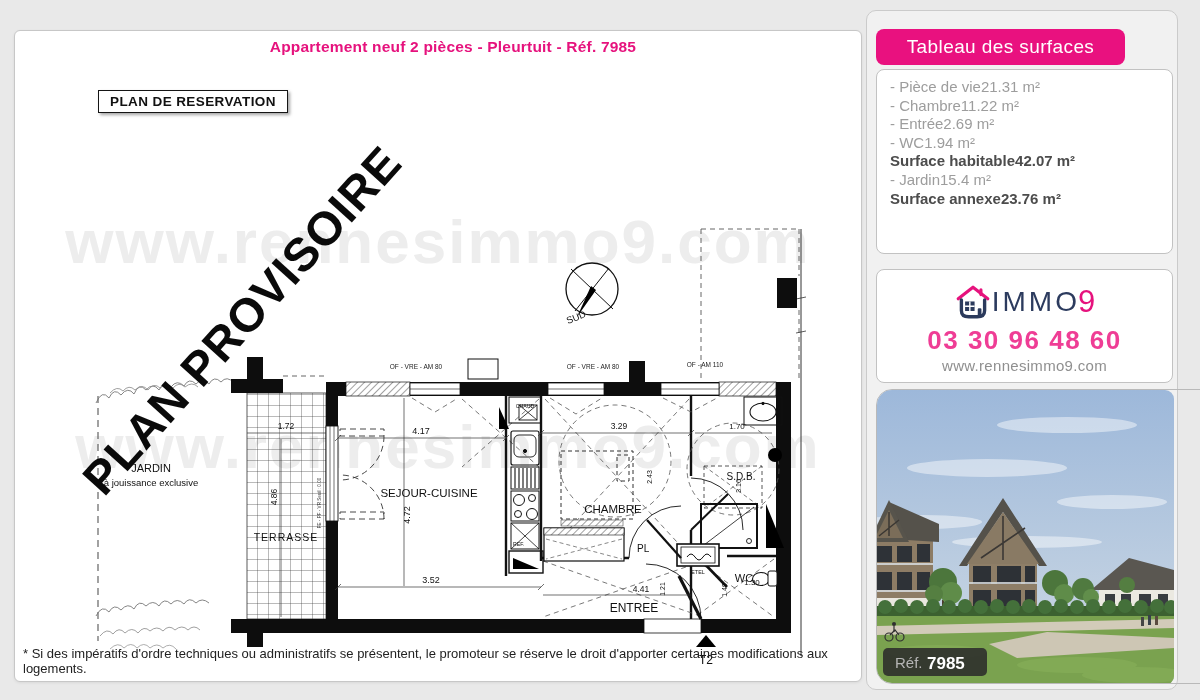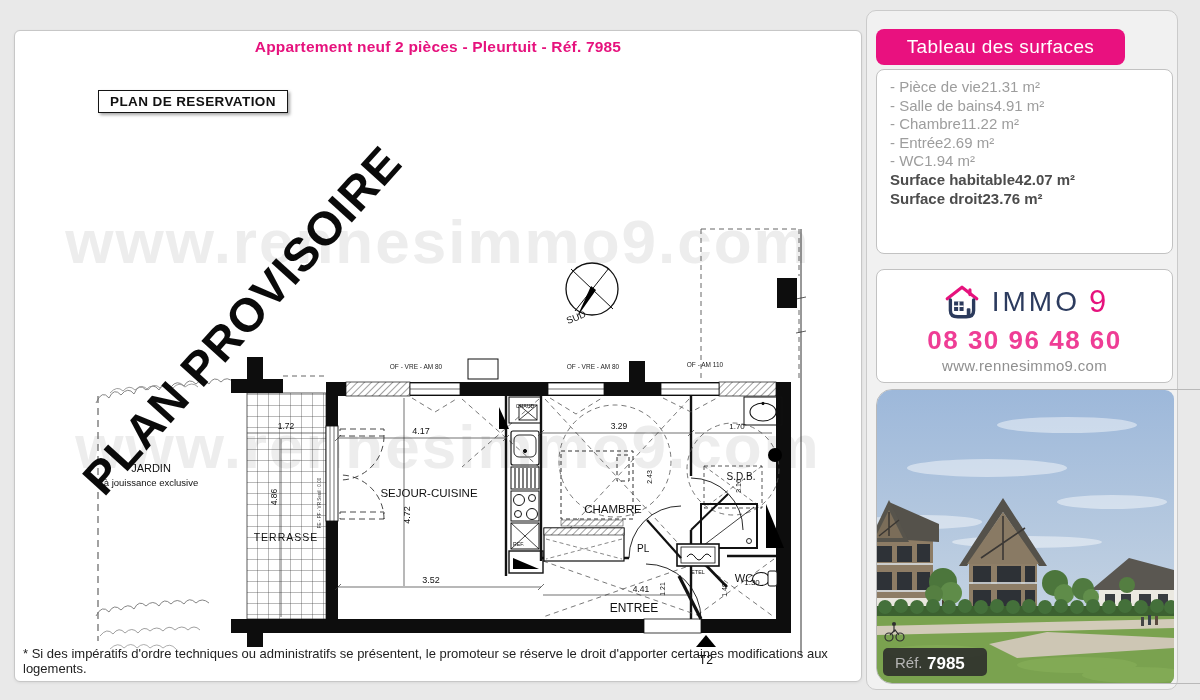--- a/index.html
+++ b/index.html
@@ -1,30 +1,30 @@
 <!DOCTYPE html>
 <html><head>
 <meta charset="utf-8">
 <style>
   html,body{margin:0;padding:0;}
   body{width:1200px;height:700px;background:#e9e9e9;font-family:"Liberation Sans",sans-serif;position:relative;overflow:hidden;}
   .main-panel{position:absolute;left:14px;top:30px;width:846px;height:650px;background:#fff;border:1px solid #c7c7c7;border-radius:6px;box-shadow:0 1px 3px rgba(0,0,0,.07);overflow:hidden;}
-  .doc-title{position:absolute;top:7px;left:0;width:100%;text-align:center;font-size:15.5px;font-weight:bold;color:#e6127d;letter-spacing:.2px;}
+  .doc-title{position:absolute;top:7px;left:0;width:100%;text-align:center;font-size:15.5px;font-weight:bold;color:#e6127d;letter-spacing:.2px;padding-left:15px;}
   .plan-reservation{position:absolute;left:83px;top:59px;padding:3px 11px;border:1px solid #151515;background:#fff;box-shadow:2px 2px 3px rgba(0,0,0,.35);font-size:13.5px;font-weight:bold;color:#111;letter-spacing:.4px;}
   .footnote{position:absolute;left:8px;bottom:5px;font-size:13px;color:#222;margin-top:16px;}
   svg.plansvg{position:absolute;left:0;top:0;}
   svg{font-family:"Liberation Sans",sans-serif;}
 
   .sidebar{position:absolute;left:866px;top:10px;width:312px;height:680px;background:#f1f1f1;border:1px solid #cbcbcb;border-radius:10px;box-sizing:border-box;}
   .card-header{position:absolute;left:9px;top:18px;width:249px;height:36px;background:#e9117f;border-radius:8px;color:#fff;font-size:19px;text-align:center;line-height:36px;letter-spacing:.4px;box-sizing:border-box;}
   .card-table{position:absolute;left:9px;top:58px;width:297px;height:185px;background:#fff;border:1px solid #c2c2c2;border-radius:8px;box-sizing:border-box;padding:8px 13px;}
   .srow{display:flex;justify-content:flex-start;font-size:15px;line-height:18.6px;color:#9d9d9d;}
   .srow.bold{font-weight:bold;color:#4c4c4c;}
   .card-agency{position:absolute;left:9px;top:258px;width:297px;height:114px;background:#fff;border:1px solid #c2c2c2;border-radius:8px;box-sizing:border-box;text-align:center;}
-  .logo-row{margin-top:13px;display:flex;align-items:center;justify-content:center;gap:11px;}
+  .logo-row{margin-top:13px;display:flex;align-items:center;justify-content:center;gap:0;}
   .brand-immo{font-size:28px;color:#2c3b5e;letter-spacing:3px;font-weight:400;}
   .brand-9{font-size:31px;color:#e6127d;font-weight:400;margin-left:-2px;}
   .agency-phone{margin-top:4px;font-size:26px;font-weight:800;color:#ef3d95;letter-spacing:1.5px;}
   .agency-site{margin-top:1px;font-size:15px;color:#8f8f8f;letter-spacing:.3px;}
   .card-photo{position:absolute;left:9px;top:378px;width:340px;height:295px;border-radius:16px;overflow:hidden;border:1px solid #b9b9b9;box-sizing:border-box;}
 </style>
 </head>
 <body>
 
 <div class="main-panel">
@@ -264,59 +264,59 @@
 <div class="sidebar">
 
   <div class="card-header">Tableau des surfaces</div>
 
   <div class="card-table">
     <div class="srow">
         <span>- Pièce de vie</span>
         <span>21.31 m²</span>
       </div>
     <div class="srow">
-        <span>- Salle de bains</span>
-        <span>4.91 m²</span>
-      </div>
-    <div class="srow">
         <span>- Chambre</span>
         <span>11.22 m²</span>
       </div>
     <div class="srow">
         <span>- Entrée</span>
         <span>2.69 m²</span>
       </div>
     <div class="srow">
         <span>- WC</span>
         <span>1.94 m²</span>
       </div>
     <div class="srow bold">
         <span>Surface habitable</span>
         <span>42.07 m²</span>
       </div>
+    <div class="srow">
+        <span>- Jardin</span>
+        <span>15.4 m²</span>
+      </div>
     <div class="srow bold">
-        <span>Surface droit</span>
+        <span>Surface annexe</span>
         <span>23.76 m²</span>
       </div>
   </div>
 
   <div class="card-agency">
     <div class="logo-row">
       <svg width="38" height="38" viewBox="0 0 36 36">
         <path d="M4,15 L18,4 L32,15" stroke="#e6127d" stroke-width="3" fill="none" stroke-linecap="round" stroke-linejoin="round"></path>
         <path d="M25.5,6.5 L25.5,11" stroke="#e6127d" stroke-width="3" stroke-linecap="round"></path>
         <path d="M7,16 V26 Q7,32 14,32 H22 Q29,32 29,26 V16" stroke="#2b3a5c" stroke-width="3.2" fill="none" stroke-linecap="round"></path>
         <rect x="10.5" y="17.5" width="9" height="9" fill="#2b3a5c"></rect>
         <path d="M15,17.5 V26.5 M10.5,22 H19.5" stroke="#fff" stroke-width="1.3"></path>
         <rect x="22.5" y="24" width="3.5" height="8" rx="1" fill="#2b3a5c"></rect>
       </svg>
       <span class="brand-immo">IMMO</span>
         <span class="brand-9">9</span>
     </div>
-    <div class="agency-phone">08 30 96 48 60</div>
+    <div class="agency-phone">03 30 96 48 60</div>
     <div class="agency-site">www.rennesimmo9.com</div>
   </div>
 
   <div class="card-photo">
     <svg width="297" height="295" viewBox="0 0 297 295">
       <defs>
         <linearGradient id="sky" x1="0" y1="0" x2="0" y2="1">
           <stop offset="0" stop-color="#9db8da"></stop>
             <stop offset=".75" stop-color="#c3d2e2"></stop>
             <stop offset="1" stop-color="#d8e0e6"></stop>

